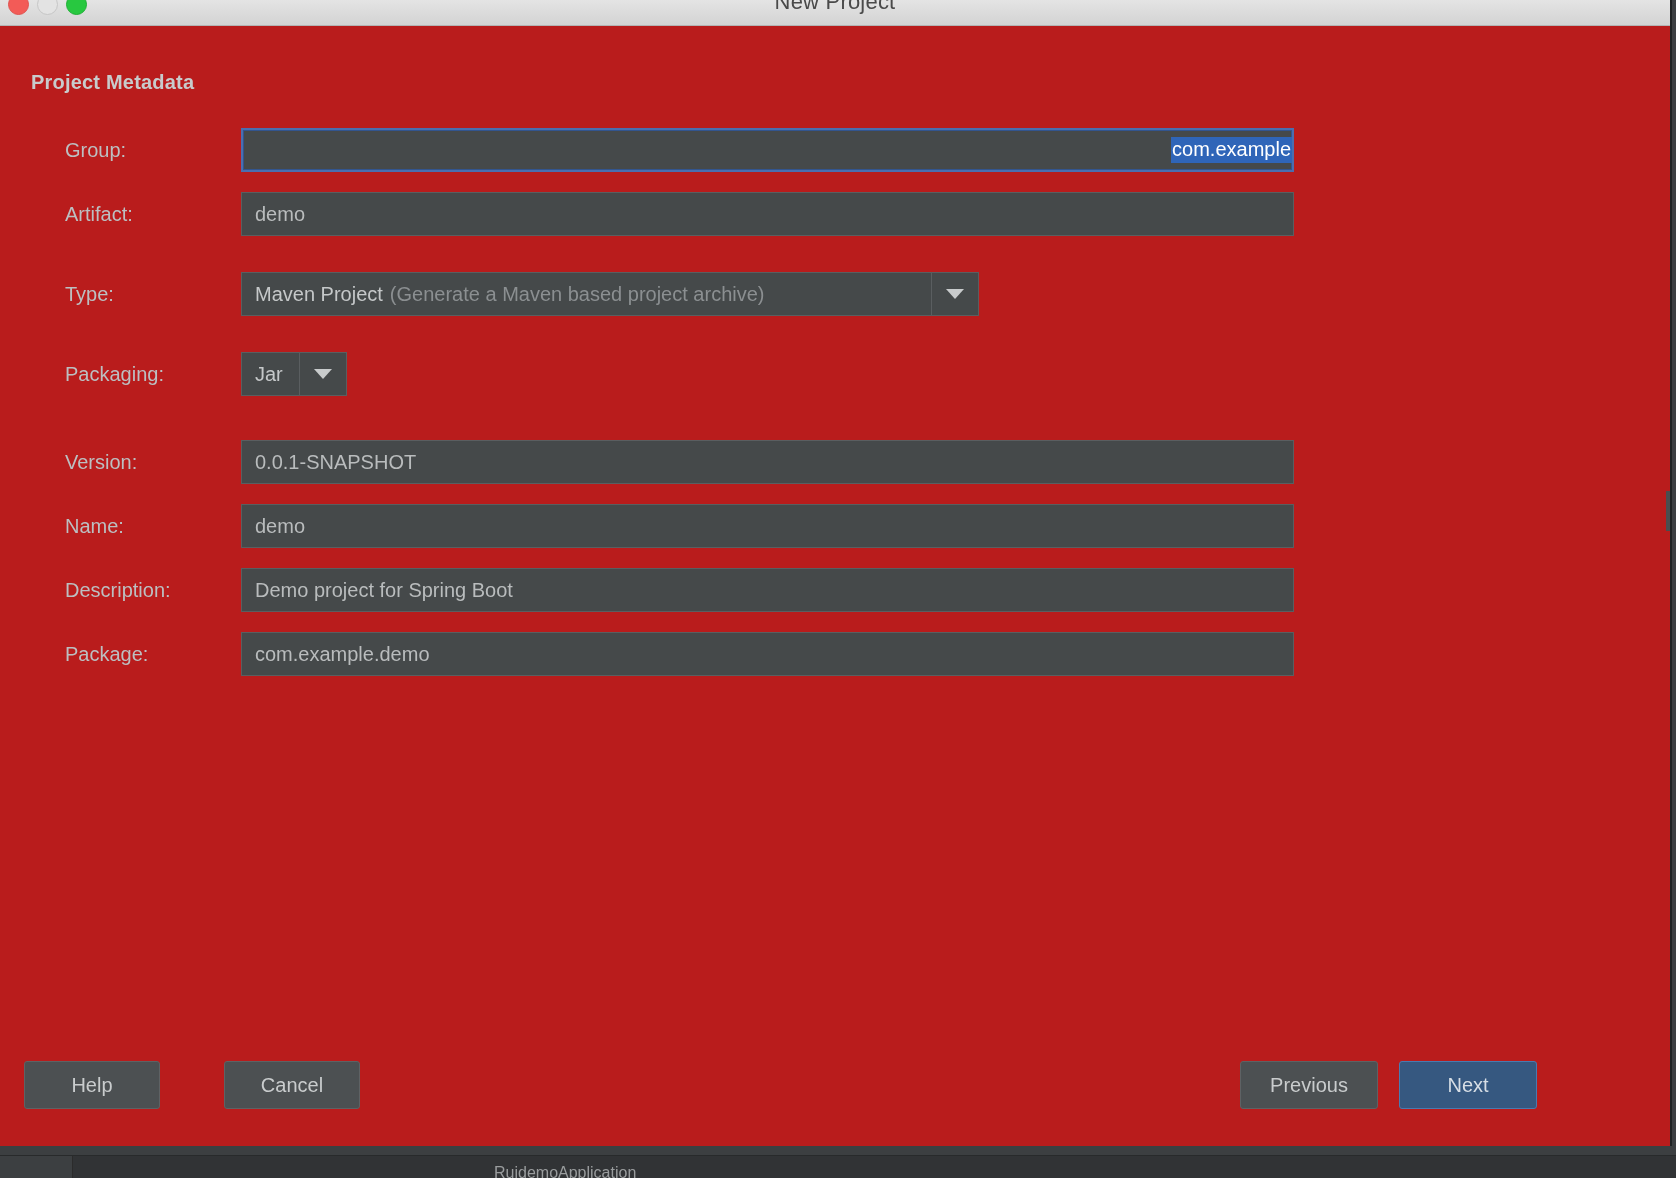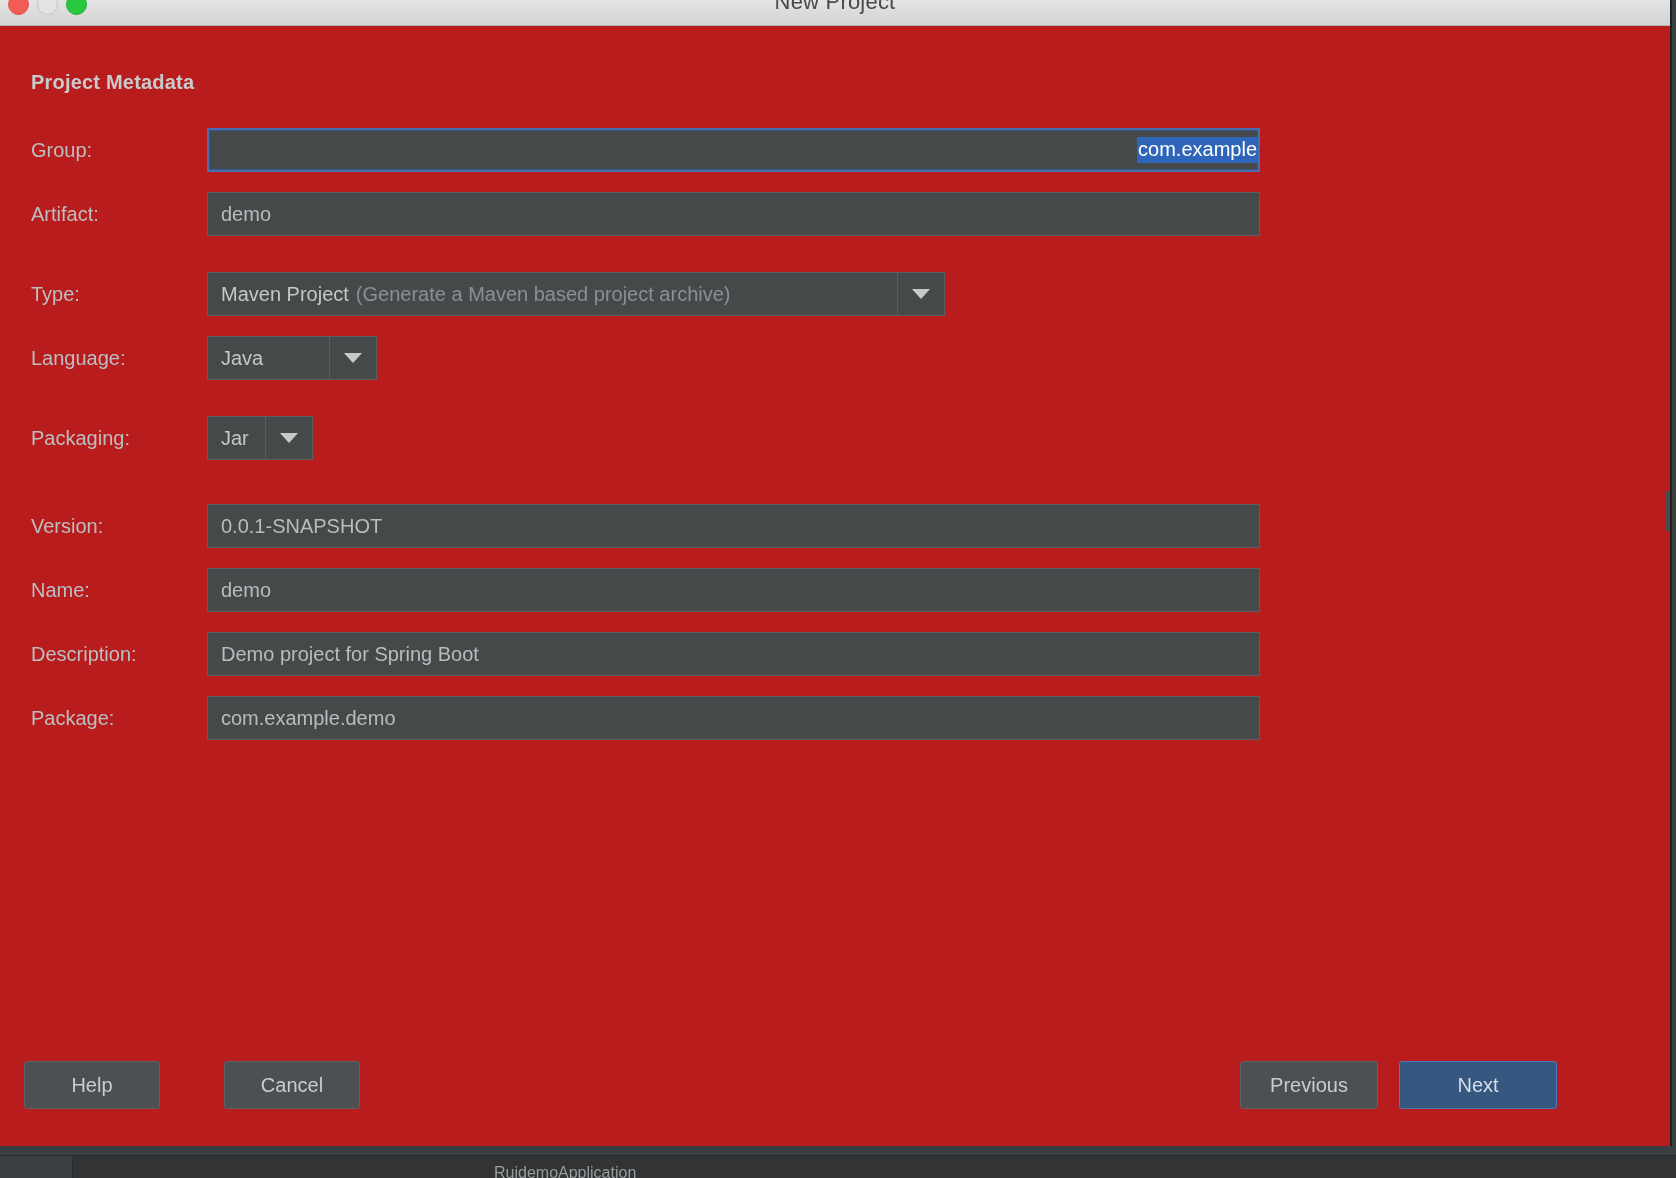--- a/index.html
+++ b/index.html
@@ -128,20 +128,21 @@
   .form {
     position: absolute;
     left: 0;
     top: 92px;
     width: 100%;
   }
 
   .row {
     position: relative;
     height: 64px;
+    margin-left: 34px;
   }
   .row .lbl {
     position: absolute;
     left: 31px;
     top: 50%;
     transform: translateY(-50%);
     font-size: 20px;
     color: #bcbfc1;
     white-space: nowrap;
   }
@@ -254,21 +255,21 @@
     font-size: 20px;
     display: flex;
     align-items: center;
     justify-content: center;
   }
   .btn.help     { left: 24px;  width: 136px; }
   .btn.cancel   { left: 180px; width: 136px; margin-left: 44px; }
   .btn.previous { left: 1240px; width: 138px; }
   .btn.next {
     left: 1399px;
-    width: 158px;
+    width: 138px;
     background: #365880;
     border: 1px solid #4a7ab0;
     color: #d7dee5;
   }
 
   
   .right-sliver {
     position: absolute;
     right: 0;
     top: 465px;
@@ -328,31 +329,20 @@
             <div class="val">
               <span>Maven Project</span>
               <span class="hint">(Generate a Maven based project archive)</span>
             </div>
             <div class="arrow-btn">
               <span class="caret"></span>
             </div>
           </div>
         </div>
 
-        <div class="row">
-          <div class="lbl">Language:</div>
-          <div class="combo language">
-            <div class="val">
-              <span>Java</span>
-            </div>
-            <div class="arrow-btn">
-              <span class="caret"></span>
-            </div>
-          </div>
-        </div>
 
         <div class="gap-sm"></div>
 
         <div class="row">
           <div class="lbl">Packaging:</div>
           <div class="combo packaging">
             <div class="val">
               <span>Jar</span>
             </div>
             <div class="arrow-btn">

